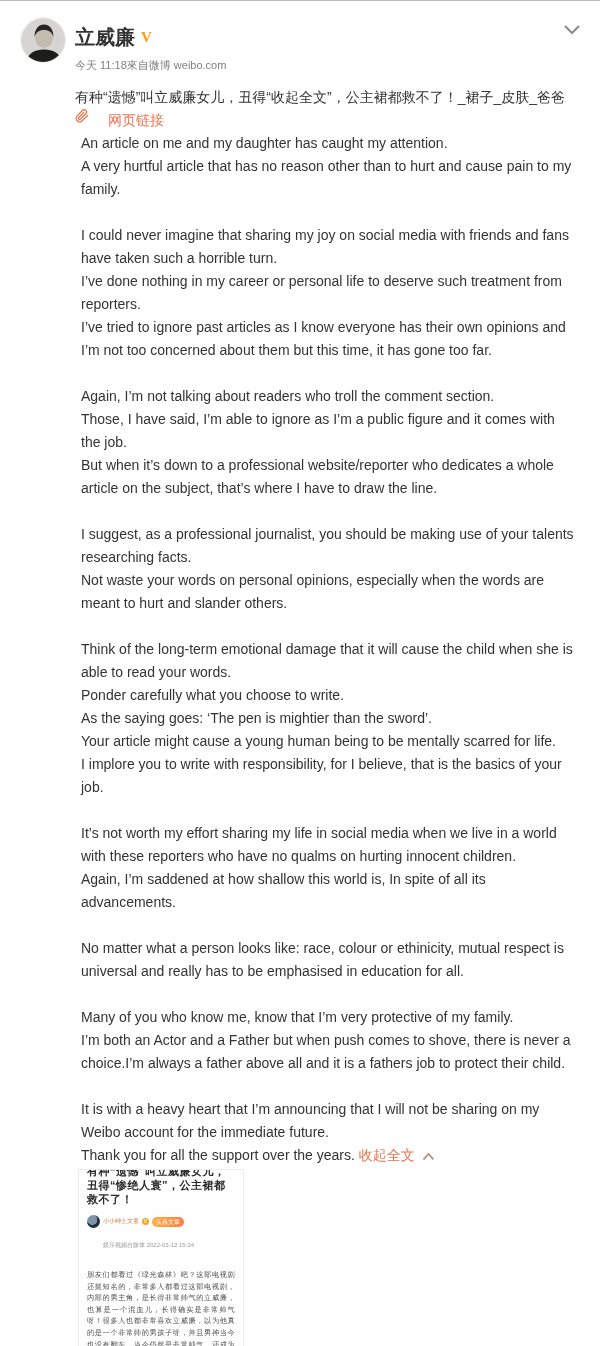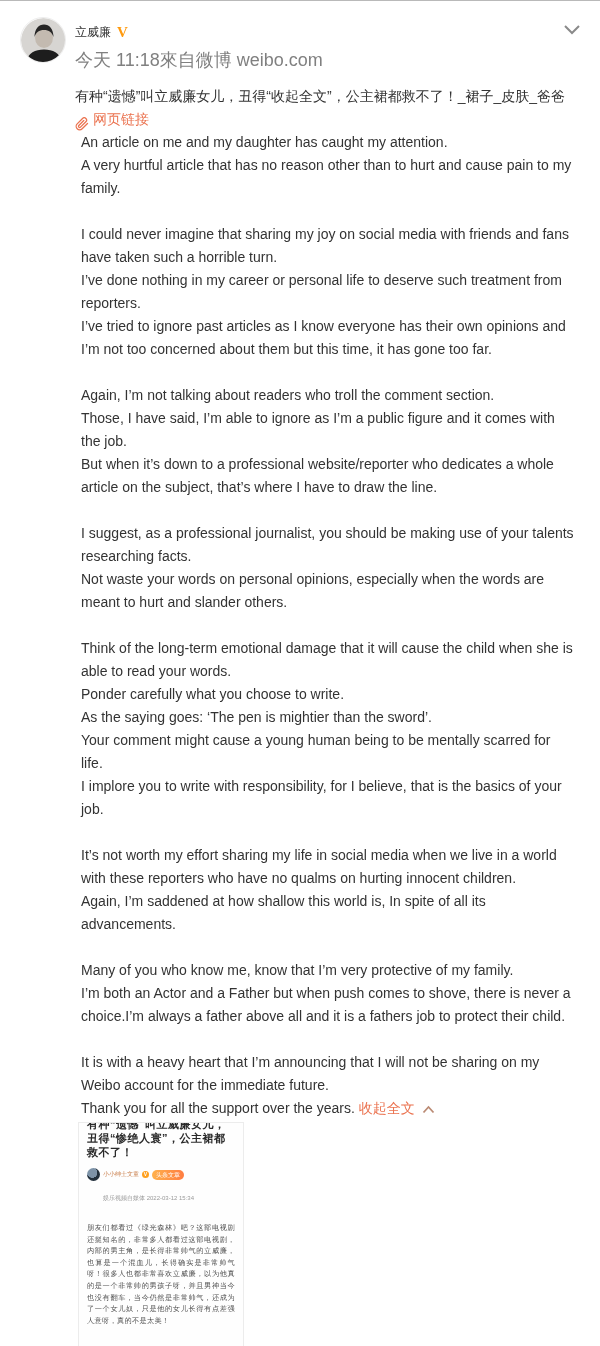--- a/index.html
+++ b/index.html
@@ -16,38 +16,38 @@
 
   
   .header { display: flex; align-items: flex-start; }
   .avatar {
     width: 46px; height: 46px; border-radius: 50%;
     overflow: hidden; flex: 0 0 46px;
     border: 1px solid #ededed; box-sizing: border-box;
   }
   .header-info { margin-left: 9px; padding-top: 7px; }
   .name-row { display: flex; align-items: center; gap: 6px; }
-  .name { font-size: 12px; font-weight: 400; color: #333; }
+  .name { font-size: 20px; font-weight: 700; color: #333; }
   .v-badge {
     color: var(--verified, #ff9a0e);
     font-weight: 800; font-size: 15px;
     font-family: "Liberation Serif", "DejaVu Serif", serif;
   }
-  .time { font-size: 18px; color: #808080; margin-top: 7px; }
+  .time { font-size: 11px; color: #808080; margin-top: 7px; }
 
   .chevron-down { position: absolute; top: 20px; right: 19px; cursor: pointer; }
 
   
   .content {
     margin-left: 55px; margin-top: 13px;
     width: 500px;
     font-size: 14px; line-height: 23px; color: #333;
   }
   .title-line { color: #333; }
-  .link-row { color: var(--link, #eb7350); display: flex; align-items: flex-end; gap: 4px; cursor: pointer; }
+  .link-row { color: var(--link, #eb7350); display: flex; align-items: flex-start; gap: 19px; cursor: pointer; }
   .link-row svg { display: block; }
   .para { margin: 0 0 23px 6px; }
   .para:last-child { margin-bottom: 0; }
   .collapse-link { color: var(--link, #eb7350); cursor: pointer; white-space: nowrap; text-align: center; }
   .collapse-link svg { margin-left: 7px; vertical-align: middle; }
 
   
   .thumb {
     margin: 2px 0 0 3px;
     width: 166px; height: 260px;
@@ -146,26 +146,29 @@
           <div class="line">But when it’s down to a professional website/reporter who dedicates a whole article on the subject, that’s where I have to draw the line.</div>
         </div>
         <div class="para">
           <div class="line">I suggest, as a professional journalist, you should be making use of your talents researching facts.</div>
           <div class="line">Not waste your words on personal opinions, especially when the words are meant to hurt and slander others.</div>
         </div>
         <div class="para">
           <div class="line">Think of the long-term emotional damage that it will cause the child when she is able to read your words.</div>
           <div class="line">Ponder carefully what you choose to write.</div>
           <div class="line">As the saying goes: ‘The pen is mightier than the sword’.</div>
-          <div class="line">Your comment might cause a young human being to be mentally scarred for life.</div>
+          <div class="line">Your article might cause a young human being to be mentally scarred for life.</div>
           <div class="line">I implore you to write with responsibility, for I believe, that is the basics of your job.</div>
         </div>
         <div class="para">
           <div class="line">It’s not worth my effort sharing my life in social media when we live in a world with these reporters who have no qualms on hurting innocent children.</div>
           <div class="line">Again, I’m saddened at how shallow this world is, In spite of all its advancements.</div>
+        </div>
+        <div class="para">
+          <div class="line">No matter what a person looks like: race, colour or ethinicity, mutual respect is universal and really has to be emphasised in education for all.</div>
         </div>
         <div class="para">
           <div class="line">Many of you who know me, know that I’m very protective of my family.</div>
           <div class="line">I’m both an Actor and a Father but when push comes to shove, there is never a choice.I’m always a father above all and it is a fathers job to protect their child.</div>
         </div>
         <div class="para">
           <div class="line">It is with a heavy heart that I’m announcing that I will not be sharing on my Weibo account for the immediate future.</div>
           <div class="line">Thank you for all the support over the years. <span class="collapse-link">收起全文<svg width="13" height="9" viewBox="0 0 13 9">
                 <polyline points="1.5,7.5 6.5,2 11.5,7.5" fill="none" stroke="#bb8b74" stroke-width="1.8"></polyline>
               </svg></span></div>

